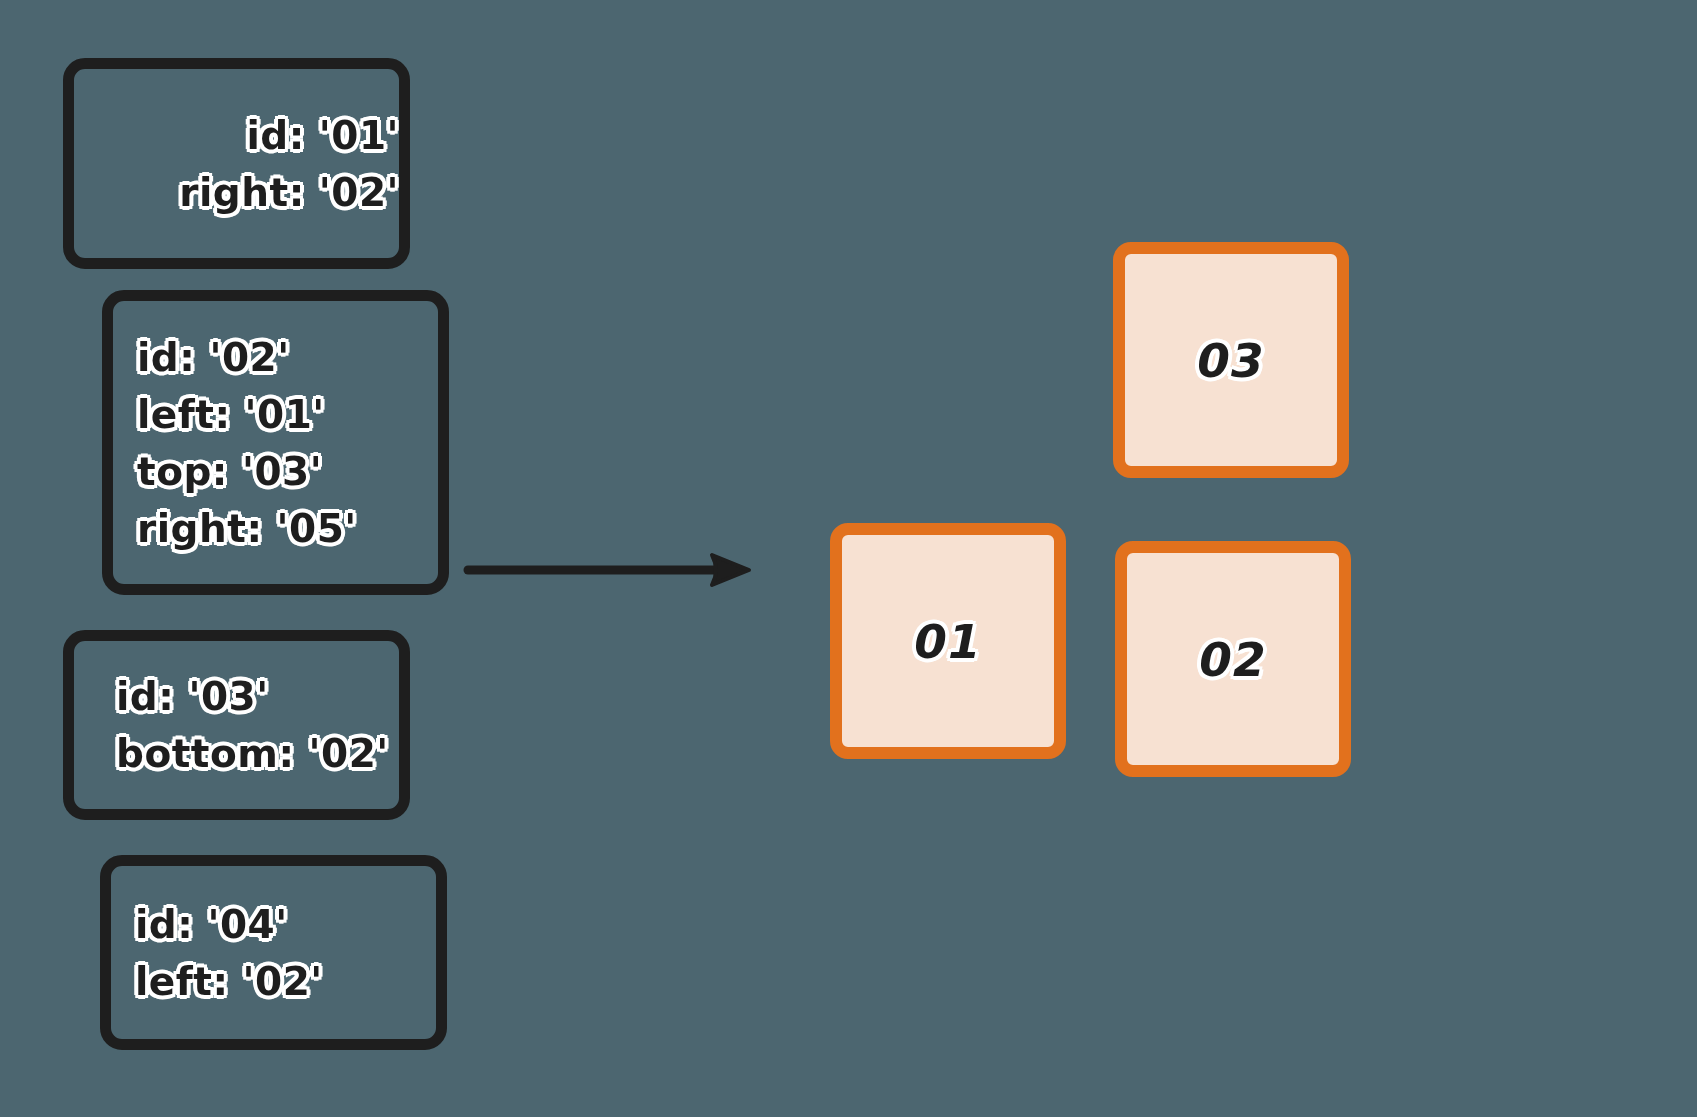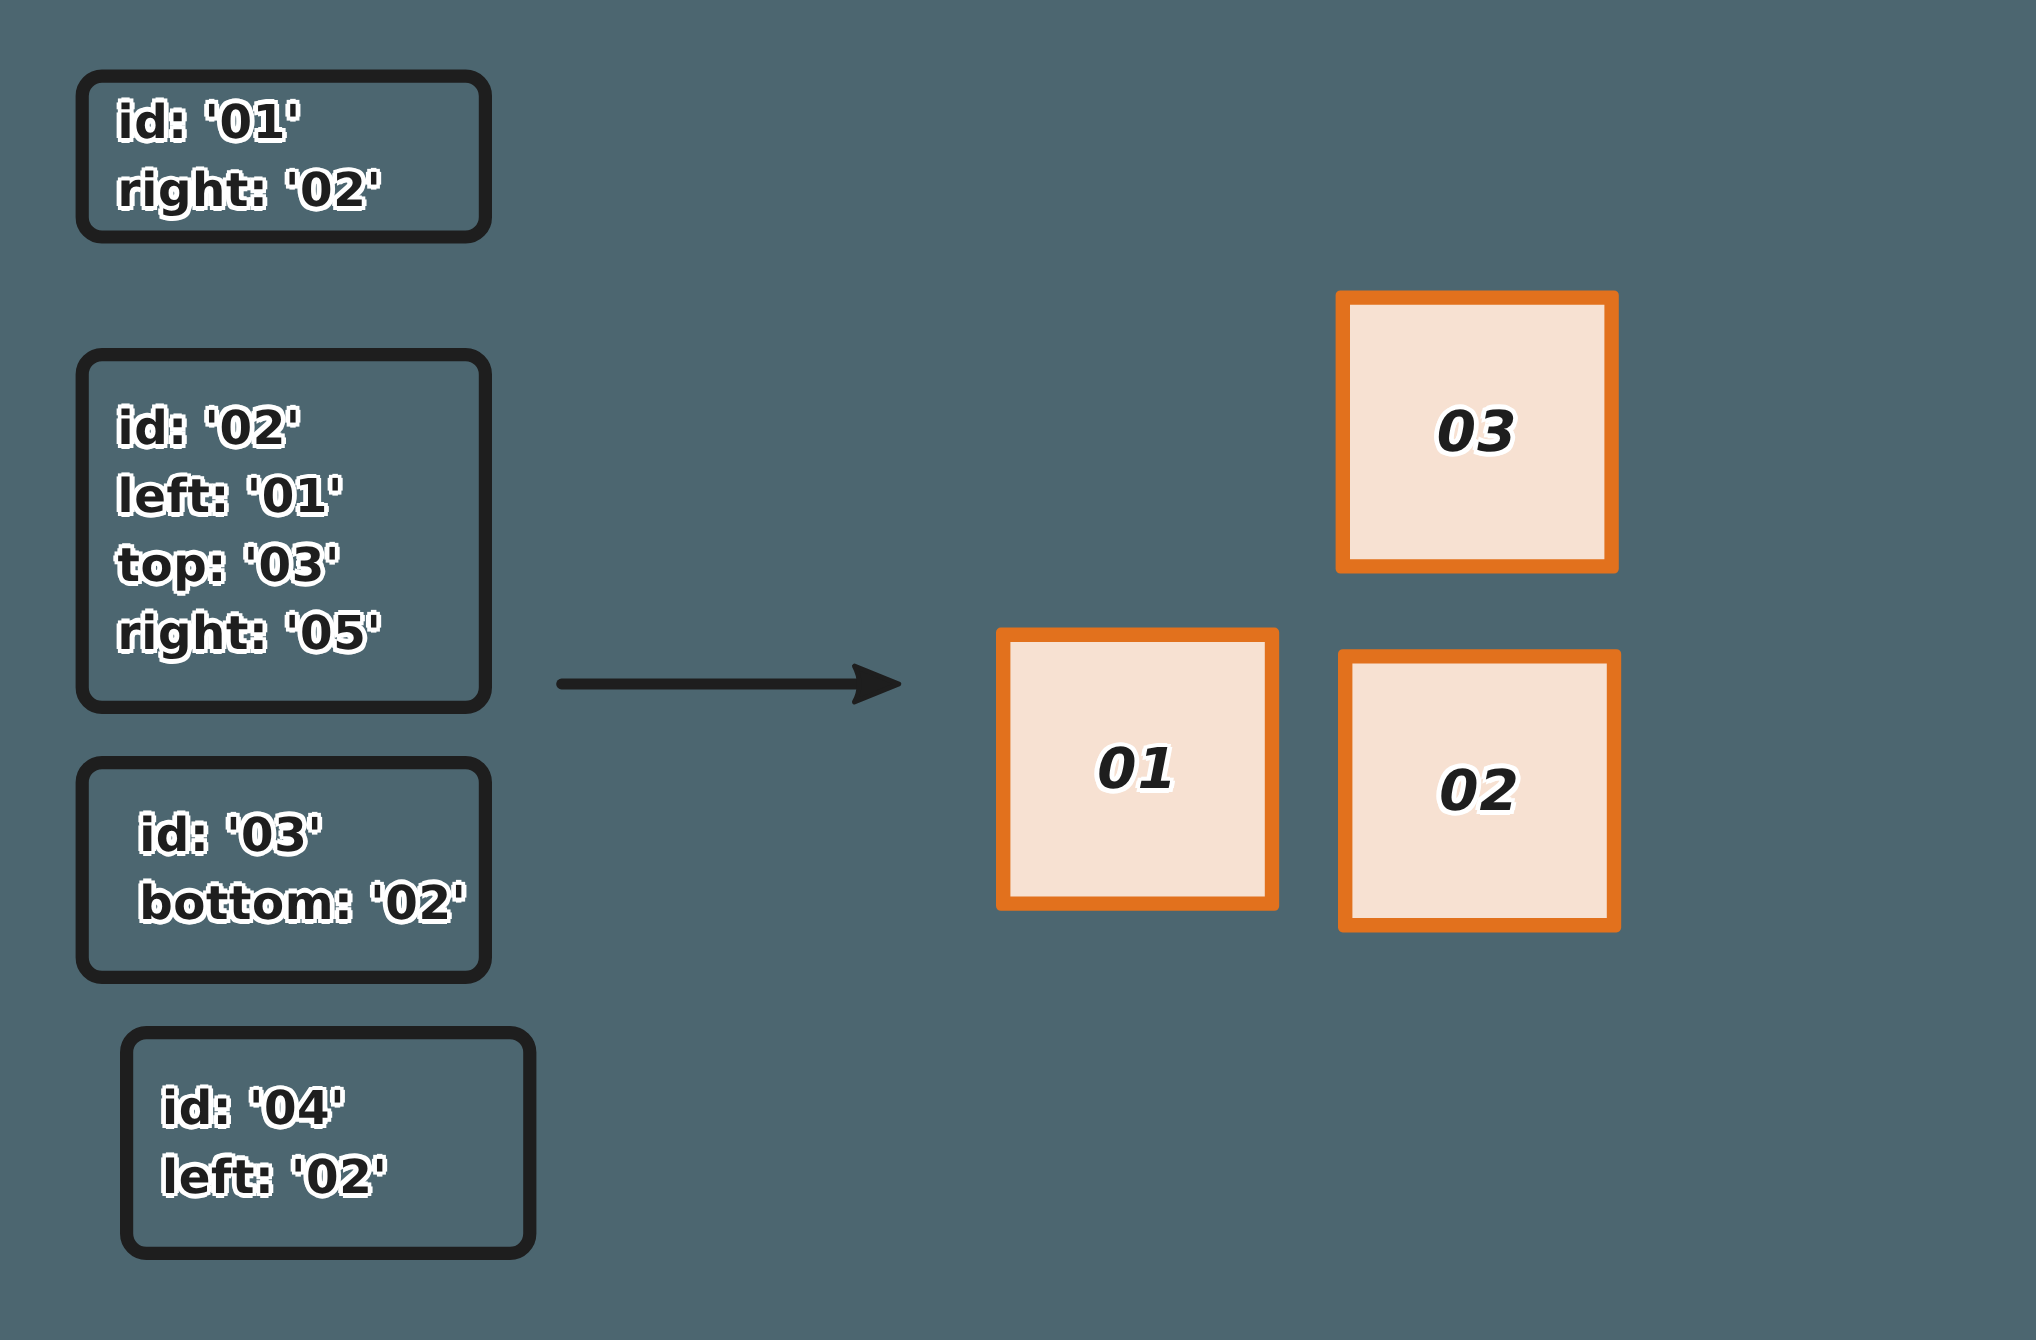--- a/index.html
+++ b/index.html
@@ -41,41 +41,41 @@
     font-weight: 700;
     line-height: 57px;
     letter-spacing: 0.5px;
     white-space: nowrap;
     text-shadow:
       -3px -3px 0 var(--halo),  3px -3px 0 var(--halo),
       -3px  3px 0 var(--halo),  3px  3px 0 var(--halo),
       -4px  0   0 var(--halo),  4px  0   0 var(--halo),
        0   -4px 0 var(--halo),  0    4px 0 var(--halo);
   }
-  .def-box-1 { top: 58px;  height: 145px; }
-  .def-box-2 { top: 290px; height: 305px; }
+  .def-box-1 { top: 58px;  height: 211px; align-items: flex-end; }
+  .def-box-2 { top: 290px; height: 305px; margin-left: 39px; }
   .def-box-3 { top: 630px; height: 190px; padding-left: 42px; }
   .def-box-4 { top: 855px; height: 195px; margin-left: 37px; }
 
   
   .arrow {
     position: absolute;
     left: 462px; top: 550px;
     width: 290px; height: 40px;
     color: var(--box-stroke);
   }
   .arrow svg { display: block; width: 100%; height: 100%; }
 
   
   .grid-cell {
     position: absolute;
     width: 236px; height: 236px;
     background: var(--cell-fill);
     border: 12px solid var(--cell-stroke);
-    border-radius: 4px;
+    border-radius: 18px;
     display: flex;
     align-items: center;
     justify-content: center;
   }
   .cell-label {
     font-size: 47px;
     font-weight: 700;
     font-style: italic;
     letter-spacing: 1px;
     text-shadow:

